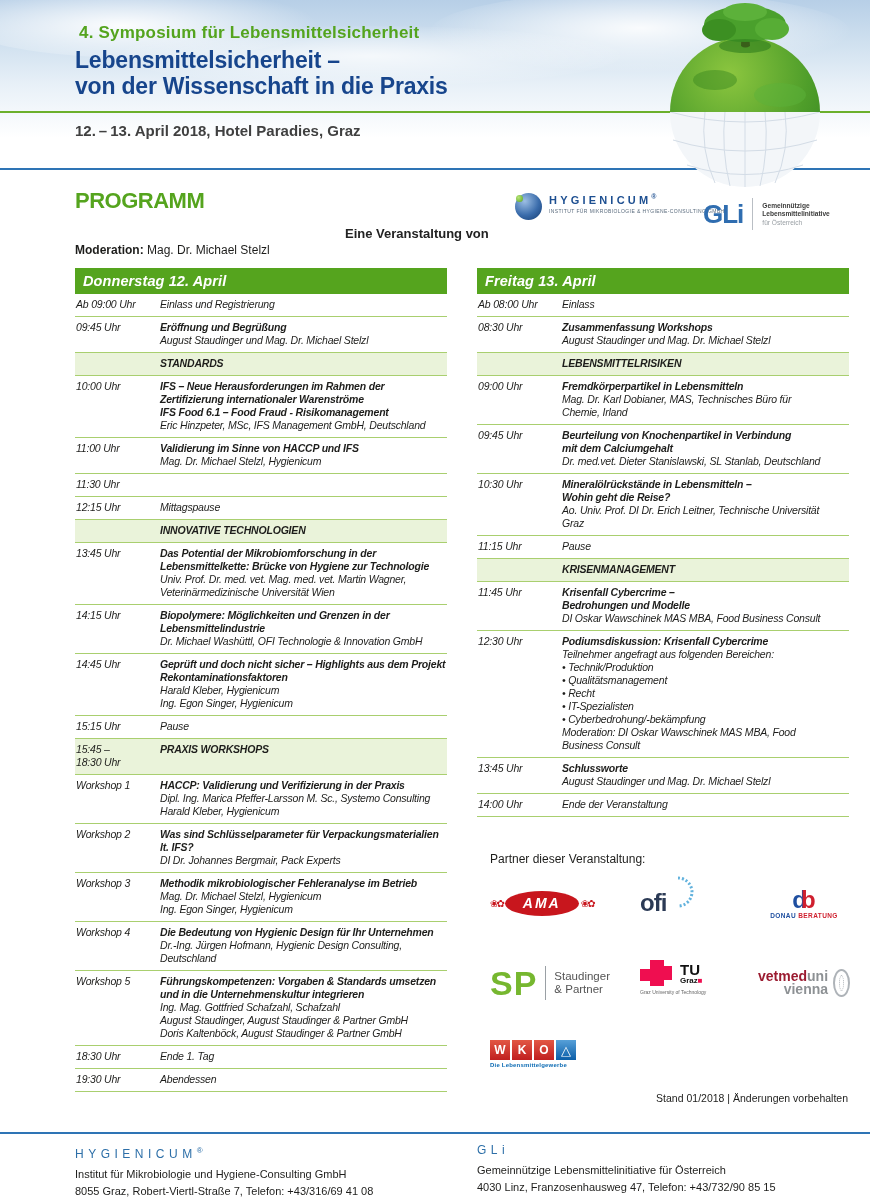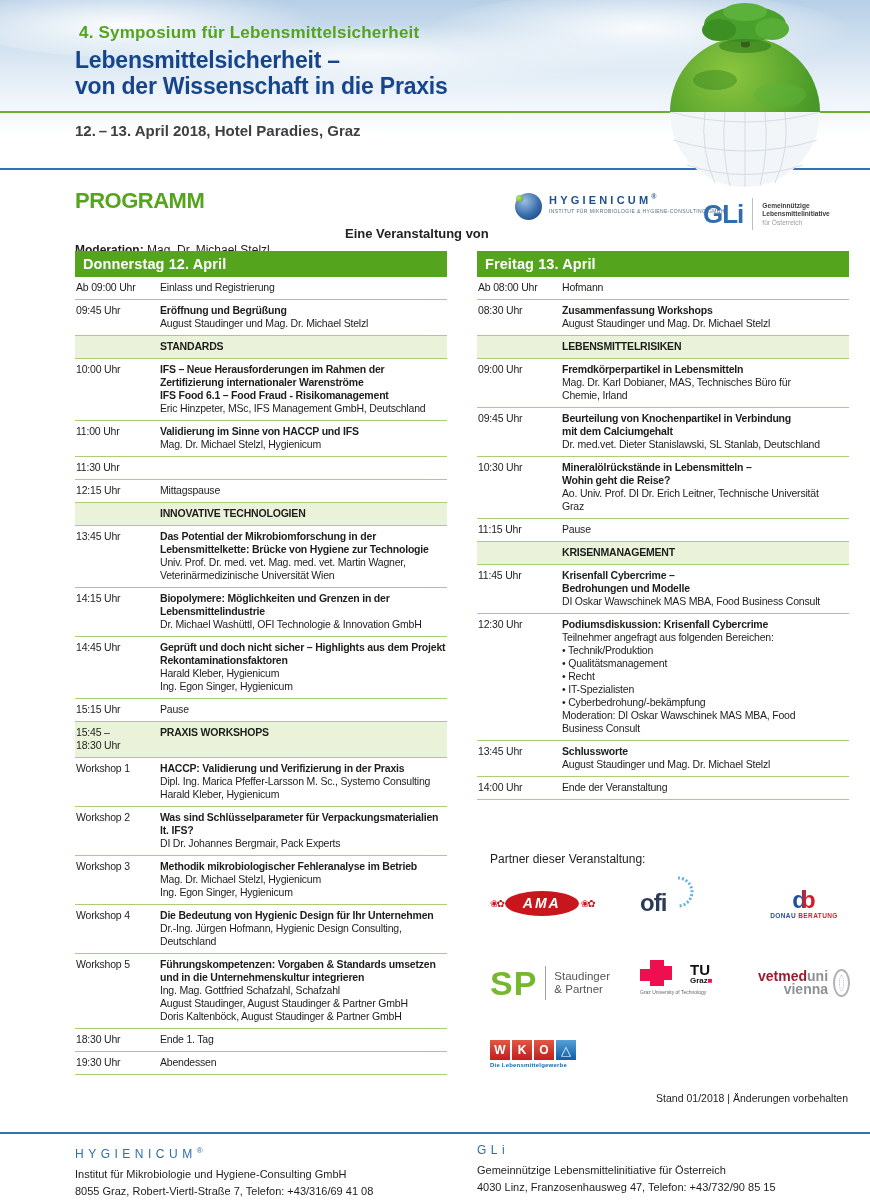--- a/index.html
+++ b/index.html
@@ -37,21 +37,21 @@
   .hyg-text .cap{font-size:5px;color:#5a6b7d;letter-spacing:.4px;margin-top:2px;white-space:nowrap;}
   .gli-logo{position:absolute;left:703px;top:193px;display:flex;align-items:center;gap:9px;}
   .gli-mark{font-size:26px;font-weight:bold;color:#2f6db0;letter-spacing:-1px;line-height:26px;}
   .gli-sep{width:1px;height:32px;background:#b9bec4;}
   .gli-cap{font-size:6.6px;line-height:8.5px;color:#3c3c3b;font-weight:bold;white-space:pre-line;}
   .gli-cap .lite{font-weight:normal;color:#9aa0a5;display:block;}
   .moderation{position:absolute;left:75px;top:243px;font-size:12px;color:#1d1d1b;}
   .moderation b{font-weight:bold;}
 
   
-  .col{position:absolute;top:251px;width:372px;}
+  .col{position:absolute;top:268px;width:372px;font-style:italic;}
   .col.left{left:75px;} .col.right{left:477px;}
   .day-bar{height:26px;background:#55a41e;color:#fff;font-size:14.5px;font-weight:bold;
        display:flex;align-items:center;padding-left:8px;box-sizing:border-box;letter-spacing:.1px;}
   .row{display:grid;grid-template-columns:85px 1fr;padding:4px 0 5px;border-bottom:1px solid #a9cf6f;
        font-size:10.5px;line-height:13px;letter-spacing:-.2px;}
   .row .time{white-space:pre-line;padding-left:1px;}
   .row .title{font-weight:bold;white-space:pre-line;}
   .row .title.plain{font-weight:normal;}
   .row .sub{white-space:pre-line;}
   .row.section{background:#eaf3da;}
@@ -72,21 +72,21 @@
   .donau-cap{font-size:6.5px;font-weight:bold;letter-spacing:.4px;}
   .donau-cap .c1{color:#1f4fa0;} .donau-cap .c2{color:#cf1f2e;}
   .ofi{position:relative;}
   .ofi-text{font-weight:bold;font-size:24px;color:#2b3a55;letter-spacing:-1px;}
   .ofi-arc{position:absolute;left:28px;top:-4px;}
   .sp{gap:8px;}
   .sp-mark{font-size:34px;font-weight:bold;color:#76b72f;letter-spacing:1px;}
   .sp-sep{width:1px;height:34px;background:#9aa0a5;}
   .sp-cap{font-size:11.5px;line-height:13px;color:#555;white-space:pre-line;}
   .tu{flex-direction:column;align-items:flex-start;}
-  .tu-top{display:flex;align-items:center;gap:10px;}
+  .tu-top{display:flex;align-items:center;gap:0;}
   .tu-txt{font-weight:bold;font-size:15px;line-height:13px;color:#111;}
   .tu-sub{font-size:8px;font-weight:bold;color:#111;}
   .tu-sub .sq{color:#ef0e50;}
   .tu-cap{font-size:5px;color:#666;margin-top:2px;}
   .vm{gap:5px;}
   .vm-txt{text-align:right;line-height:13px;}
   .vm-1{font-size:14px;font-weight:bold;color:#9b1b30;}
   .vm-1 .uni{color:#8d9194;font-weight:bold;}
   .vm-2{font-size:14px;color:#8d9194;font-weight:bold;}
   .vm-seal{width:24px;height:24px;border-radius:50%;border:2px solid #aeb3b8;position:relative;}
@@ -332,21 +332,21 @@
           </div>
         </div>
       </div>
   </div>
   <div class="col right">
     <div class="day-bar">Freitag 13. April</div>
     <div class="rows">
         <div class="row">
           <div class="time">Ab 08:00 Uhr</div>
           <div>
-            <div class="title plain">Hofmann</div>
+            <div class="title plain">Einlass</div>
           </div>
         </div>
         <div class="row">
           <div class="time">08:30 Uhr</div>
           <div>
             <div class="title">Zusammenfassung Workshops</div>
             <div class="sub">August Staudinger und Mag. Dr. Michael Stelzl</div>
           </div>
         </div>
         <div class="row section">

